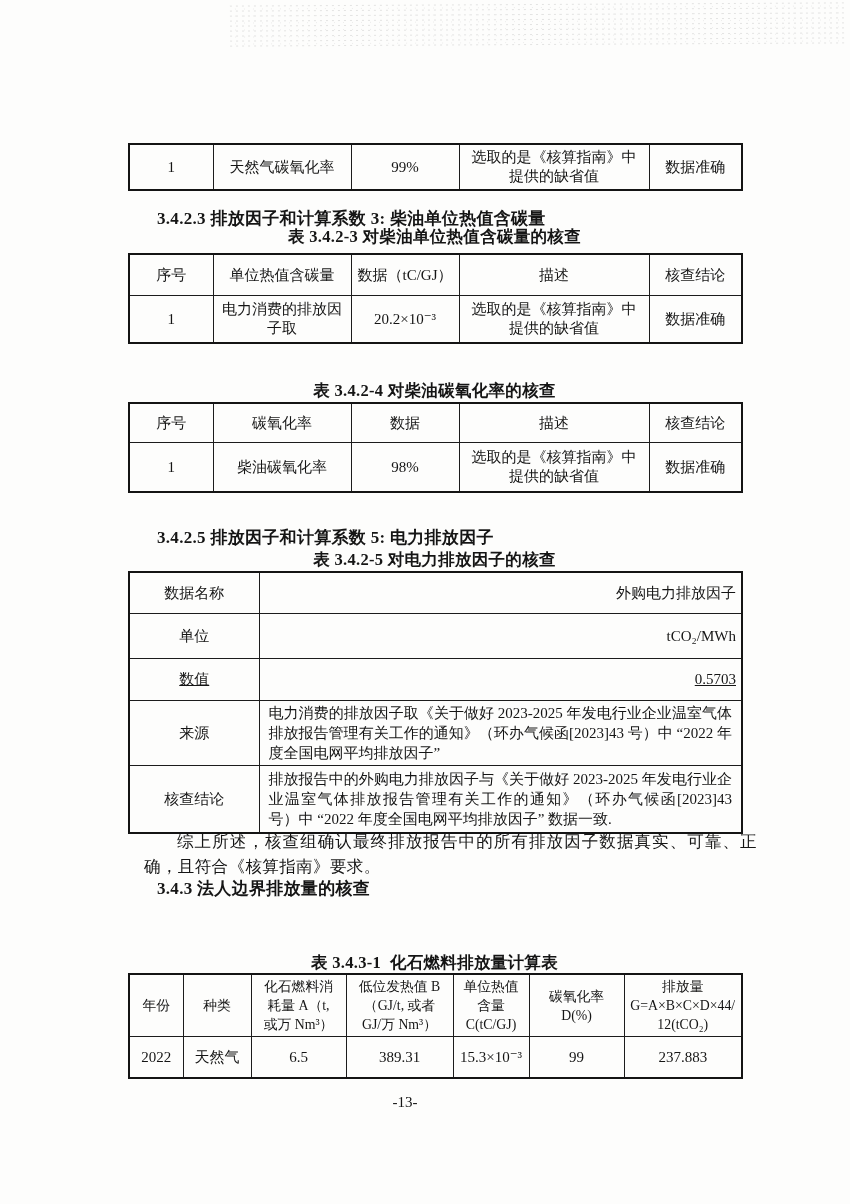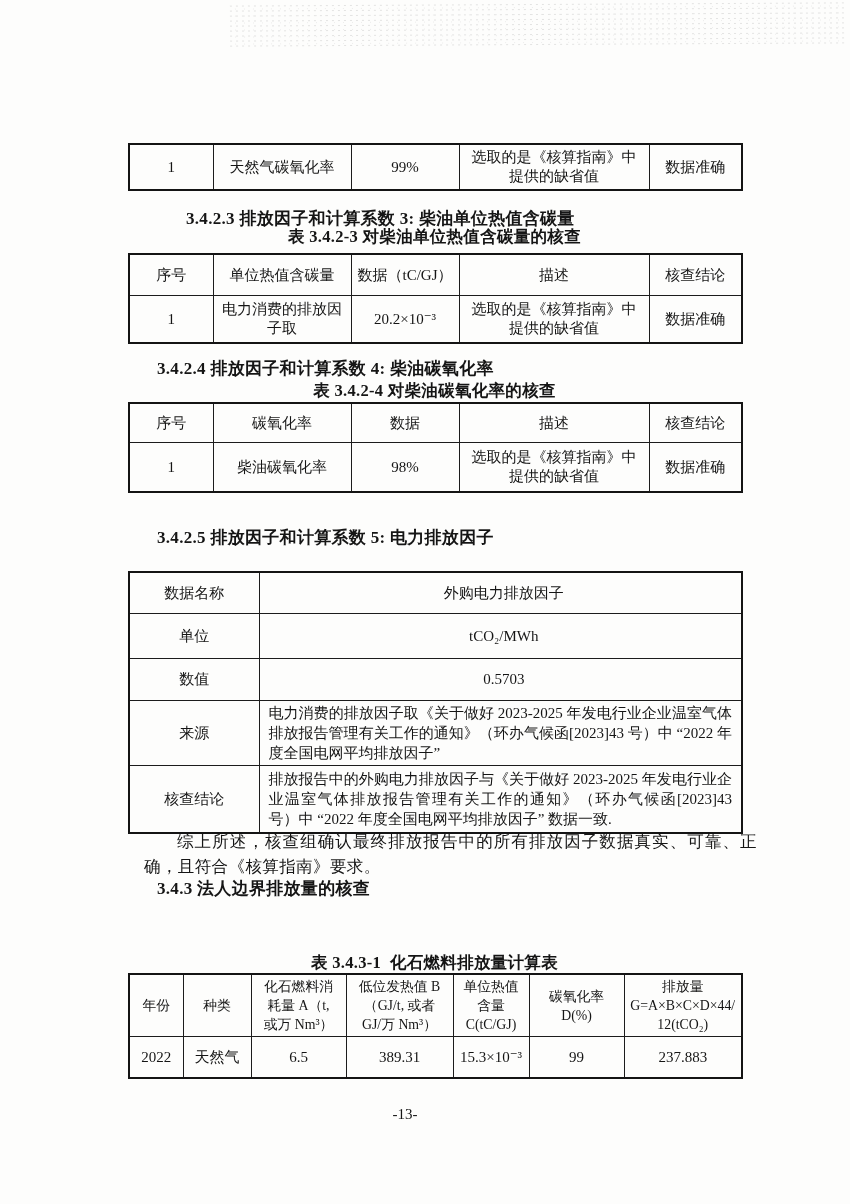--- a/index.html
+++ b/index.html
@@ -38,51 +38,51 @@
     letter-spacing:.3px;
   }
   .para{
     position:absolute;left:144px;width:613px;
     font-size:16.5px;line-height:24.5px;
     text-indent:2em;text-align:justify;
     letter-spacing:.4px;
   }
   .pageno{
     position:absolute;left:0;top:1094px;width:810px;
-    text-align:center;font-size:15px;margin-top:12px;
+    text-align:center;font-size:15px;
   }
 
   table.tbl{
     position:absolute;left:128px;
     border-collapse:collapse;table-layout:fixed;
     width:613px;
     font-size:15px;
     background:transparent;
   }
   table.tbl td{
     border:1.6px solid #1c1c1c;
     text-align:center;vertical-align:middle;
     padding:2px 5px;
     line-height:19px;
     overflow:hidden;
   }
   table.tbl{border:2.4px solid #141414;}
-  table.tbl td.lft{text-align:center;padding-left:12px;}
+  table.tbl td.lft{text-align:right;padding-left:12px;}
   table.tbl td.jst{
     text-align:justify;padding:2px 9px;line-height:20px;
   }
   .t-carry td{height:40px;}
   .t-23 td.hd{height:36px;}
   .t-23 td.dt{height:42px;}
   .t-24 td.hd{height:34px;}
   .t-24 td.dt{height:44px;}
   .t-25 td{height:38px;}
   .t-25 tr.r-name td{height:36px;}
   .t-25 tr.r-unit td{height:40px;}
-  .t-25 tr.r-val td{height:37px;}
+  .t-25 tr.r-val td{height:37px;text-decoration:underline;}
   .t-25 tr.r-src td{height:56px;border-radius:11px;}
   .t-25 tr.r-con td{height:62px;}
   .t-43 td.hd{height:57px;font-size:13.8px;white-space:pre-line;line-height:19px;padding:2px 2px;}
   .t-43 td.dt{height:36px;margin-left:29px;}
 </style>
 </head>
 <body>
 
 <div class="page">
 
@@ -100,21 +100,21 @@
         <tr>
       <td>1</td>
       <td>天然气碳氧化率</td>
       <td>99%</td>
       <td>选取的是《核算指南》中提供的缺省值</td>
       <td>数据准确</td>
     </tr>
   </tbody>
     </table>
 
-  <div class="heading" style="top:209px;margin-left:29px;">3.4.2.3 排放因子和计算系数 3: 柴油单位热值含碳量</div>
+  <div class="heading" style="top:209px;">3.4.2.3 排放因子和计算系数 3: 柴油单位热值含碳量</div>
   <div class="caption" style="top:227px;">表 3.4.2-3 对柴油单位热值含碳量的核查</div>
   <table class="tbl t-23" style="top:253px;">
     <colgroup>
         <col style="width:84px">
         <col style="width:138px">
         <col style="width:108px">
         <col style="width:190px">
         <col style="width:93px">
       </colgroup>
     <tbody>
@@ -128,21 +128,20 @@
     <tr>
       <td class="dt">1</td>
       <td class="dt">电力消费的排放因子取</td>
       <td class="dt">20.2×10⁻³</td>
       <td class="dt">选取的是《核算指南》中提供的缺省值</td>
       <td class="dt">数据准确</td>
     </tr>
   </tbody>
     </table>
 
-  <div class="heading" style="top:359px;">3.4.2.4 排放因子和计算系数 4: 柴油碳氧化率</div>
   <div class="caption" style="top:381px;">表 3.4.2-4 对柴油碳氧化率的核查</div>
   <table class="tbl t-24" style="top:402px;">
     <colgroup>
         <col style="width:84px">
         <col style="width:138px">
         <col style="width:108px">
         <col style="width:190px">
         <col style="width:93px">
       </colgroup>
     <tbody>
@@ -157,20 +156,21 @@
       <td class="dt">1</td>
       <td class="dt">柴油碳氧化率</td>
       <td class="dt">98%</td>
       <td class="dt">选取的是《核算指南》中提供的缺省值</td>
       <td class="dt">数据准确</td>
     </tr>
   </tbody>
     </table>
 
   <div class="heading" style="top:528px;">3.4.2.5 排放因子和计算系数 5: 电力排放因子</div>
+  <div class="caption" style="top:550px;">表 3.4.2-5 对电力排放因子的核查</div>
   <table class="tbl t-25" style="top:571px;">
     <colgroup>
         <col style="width:130px">
         <col style="width:483px">
       </colgroup>
     <tbody>
         <tr class="r-name">
       <td>数据名称</td>
       <td class="lft">外购电力排放因子</td>
     </tr>

